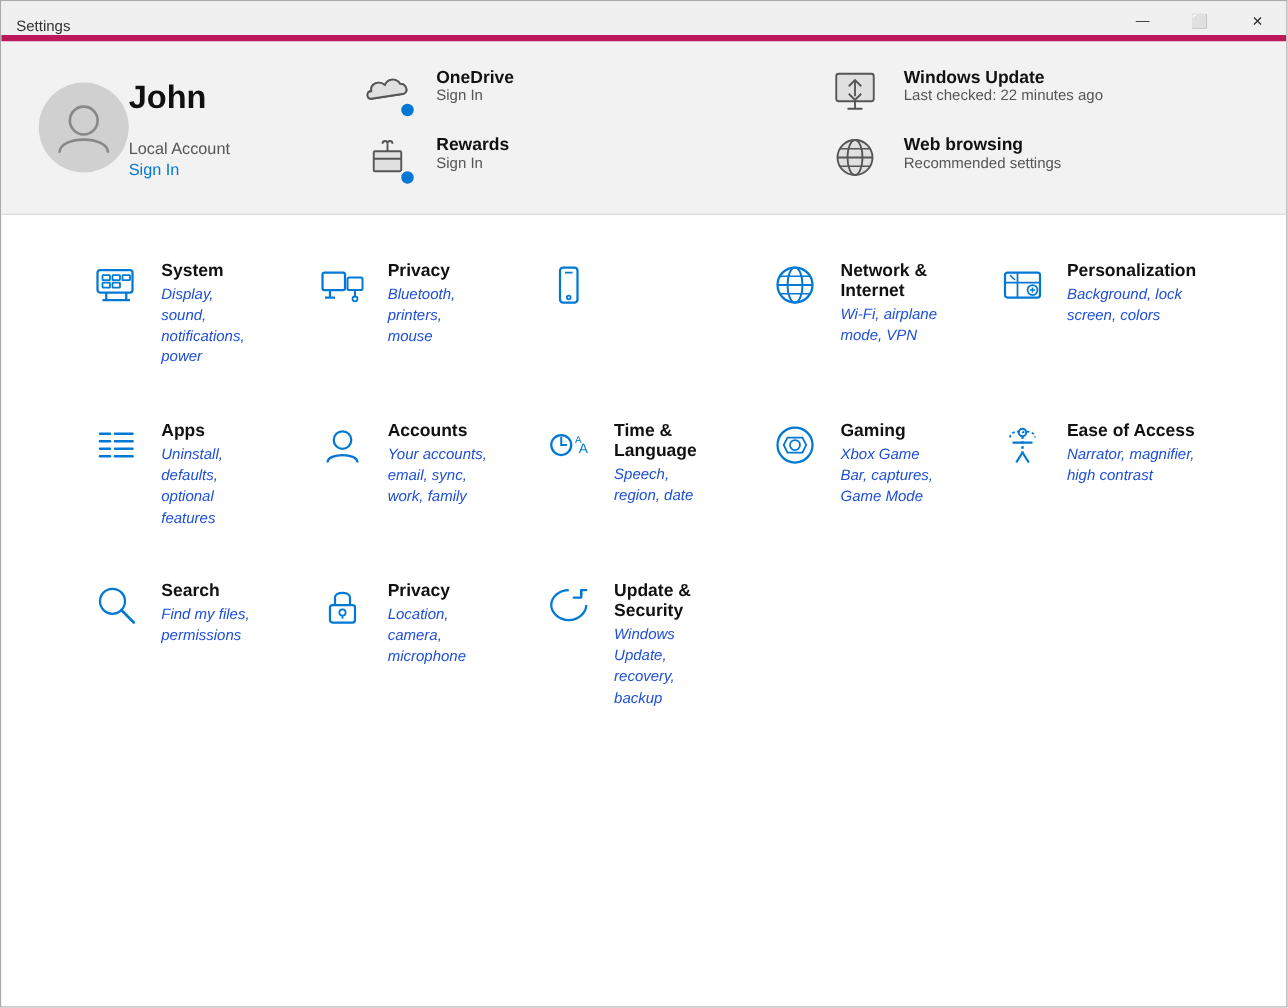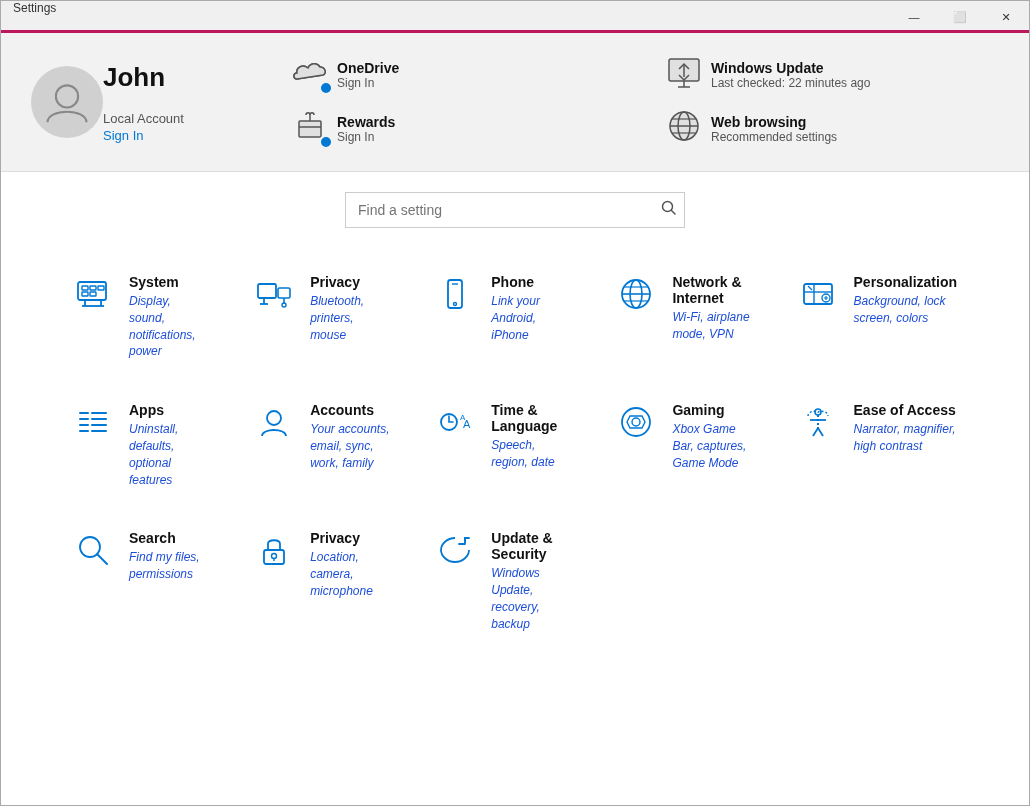--- a/index.html
+++ b/index.html
@@ -9,23 +9,23 @@
       width: 1030px;
       height: 806px;
       overflow: hidden;
       border: 1px solid #aaa;
     }
     
     #titlebar {
       background: #f0f0f0;
       height: 32px;
       display: flex;
-      align-items: flex-start;
+      align-items: flex-end;
       padding: 0 12px;
-      border-bottom: 3px solid #be185d;
+      border-bottom: 5px solid #be185d;
       position: relative;
     }
     #titlebar-title {
       font-size: 12px;
       color: #333;
     }
     #titlebar-controls {
       position: absolute;
       right: 0;
       top: 0;
@@ -77,22 +77,21 @@
     #sign-in-link { font-size: 13px; color: #0078d4; cursor: pointer; margin-top: 2px; text-decoration: none; }
 
     #header-services {
       display: grid;
       grid-template-columns: 1fr 1fr;
       gap: 10px 40px;
       flex: 1;
     }
     .service-item {
       display: flex;
-      align-items: center;
-      gap: 2px;
+      gap: 14px;
       cursor: pointer;
     }
     .service-icon-wrap {
       position: relative;
       width: 44px;
       height: 44px;
       flex-shrink: 0;
     }
     .service-icon-wrap svg {
       width: 38px;
@@ -268,31 +267,20 @@
         <div class="service-name">Web browsing</div>
         <div class="service-desc">Recommended settings</div>
       </div>
     </div>
 
   </div>
 </div>
 
 <div id="main">
 
-  <div id="search-bar">
-    <div id="search-wrapper">
-      <input type="text" id="search-input" placeholder="Find a setting" style="">
-      <button id="search-icon-btn">
-        <svg width="16" height="16" viewBox="0 0 16 16" fill="none" xmlns="http://www.w3.org/2000/svg">
-          <circle cx="6.5" cy="6.5" r="5" stroke="#555" stroke-width="1.5"></circle>
-          <path d="M10.5 10.5 L14 14" stroke="#555" stroke-width="1.5" stroke-linecap="round"></path>
-        </svg>
-      </button>
-    </div>
-  </div>
 
   <div id="settings-grid">
 
     <div class="setting-item">
       <div class="setting-icon">
         <svg viewBox="0 0 36 36" fill="none" xmlns="http://www.w3.org/2000/svg">
           <rect x="3" y="6" width="28" height="18" rx="2" stroke="#0078d4" stroke-width="1.8" fill="none"></rect>
           <path d="M10 24 L10 30" stroke="#0078d4" stroke-width="1.8"></path>
           <path d="M26 24 L26 30" stroke="#0078d4" stroke-width="1.8"></path>
           <path d="M7 30 L29 30" stroke="#0078d4" stroke-width="1.8"></path>
@@ -327,24 +315,20 @@
     </div>
 
     <div class="setting-item">
       <div class="setting-icon">
         <svg viewBox="0 0 36 36" fill="none" xmlns="http://www.w3.org/2000/svg">
           <rect x="11" y="4" width="14" height="28" rx="2.5" stroke="#0078d4" stroke-width="1.8" fill="none"></rect>
           <circle cx="18" cy="28" r="1.5" stroke="#0078d4" stroke-width="1.4" fill="none"></circle>
           <path d="M15 8 L21 8" stroke="#0078d4" stroke-width="1.4"></path>
         </svg>
       </div>
-      <div>
-        <div class="setting-text-name">Phone</div>
-        <div class="setting-text-desc">Link your Android, iPhone</div>
-      </div>
     </div>
 
     <div class="setting-item">
       <div class="setting-icon">
         <svg viewBox="0 0 36 36" fill="none" xmlns="http://www.w3.org/2000/svg">
           <circle cx="18" cy="18" r="14" stroke="#0078d4" stroke-width="1.8" fill="none"></circle>
           <ellipse cx="18" cy="18" rx="6" ry="14" stroke="#0078d4" stroke-width="1.6" fill="none"></ellipse>
           <path d="M4 18 L32 18" stroke="#0078d4" stroke-width="1.6"></path>
           <path d="M6 11 L30 11" stroke="#0078d4" stroke-width="1.2"></path>
           <path d="M6 25 L30 25" stroke="#0078d4" stroke-width="1.2"></path>

